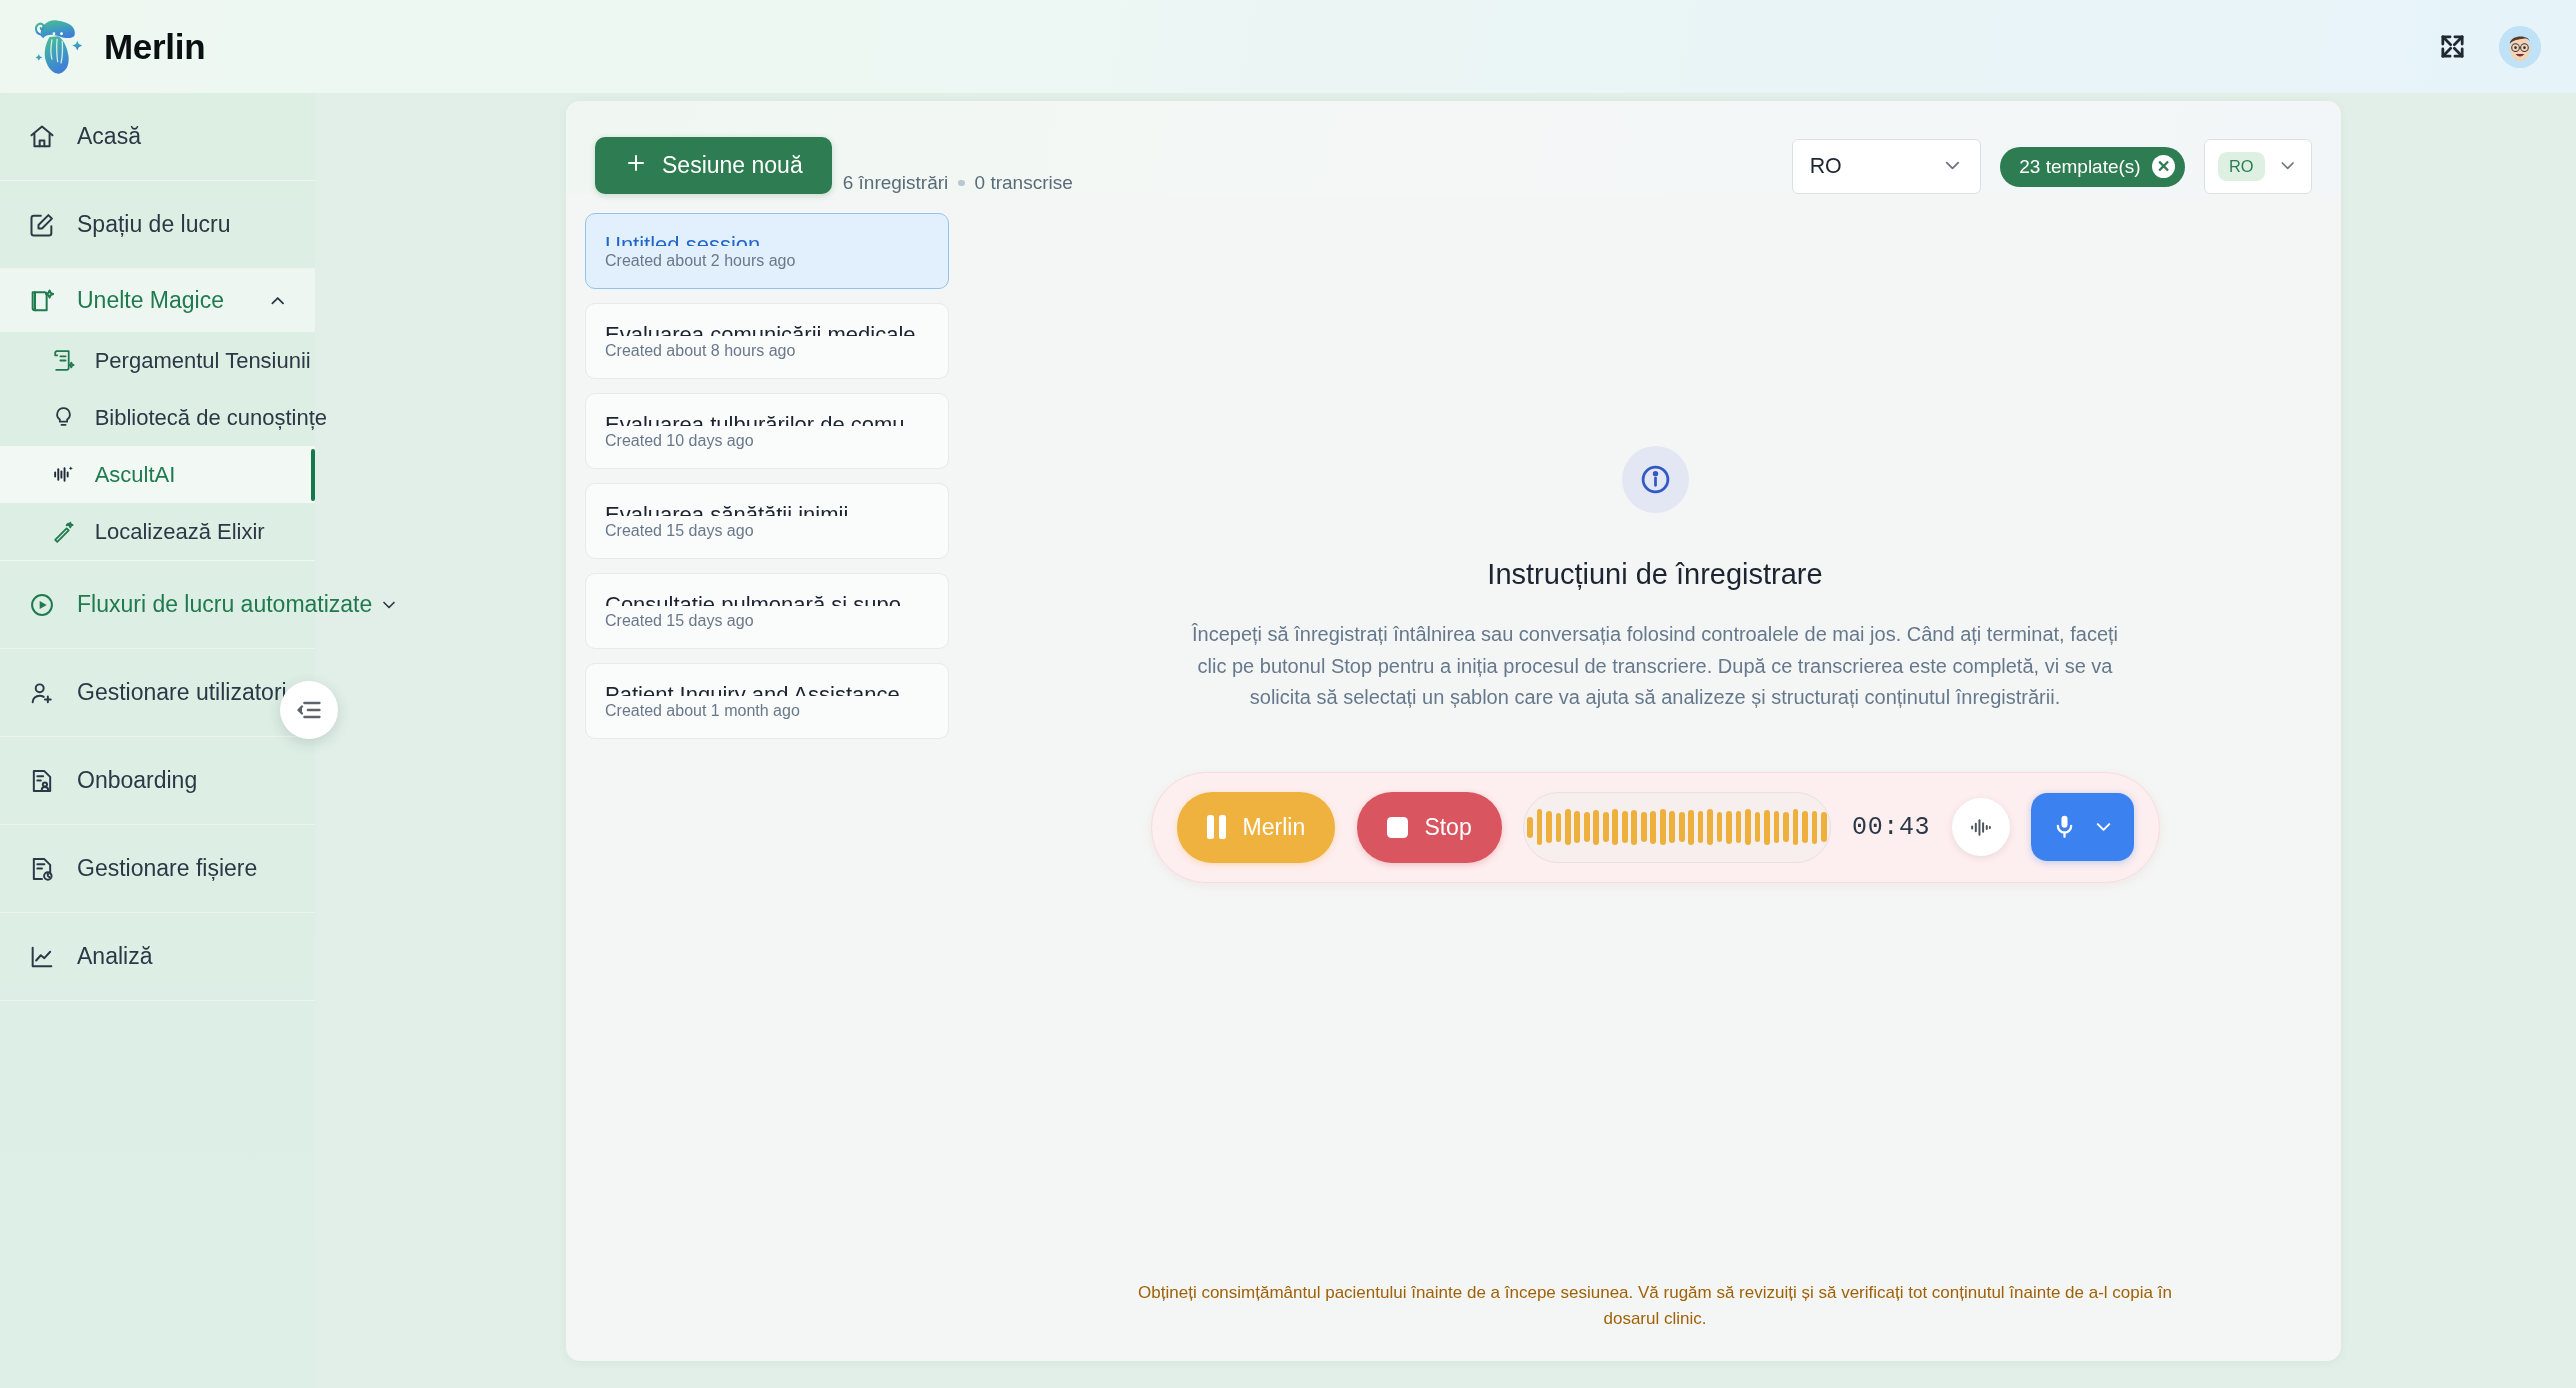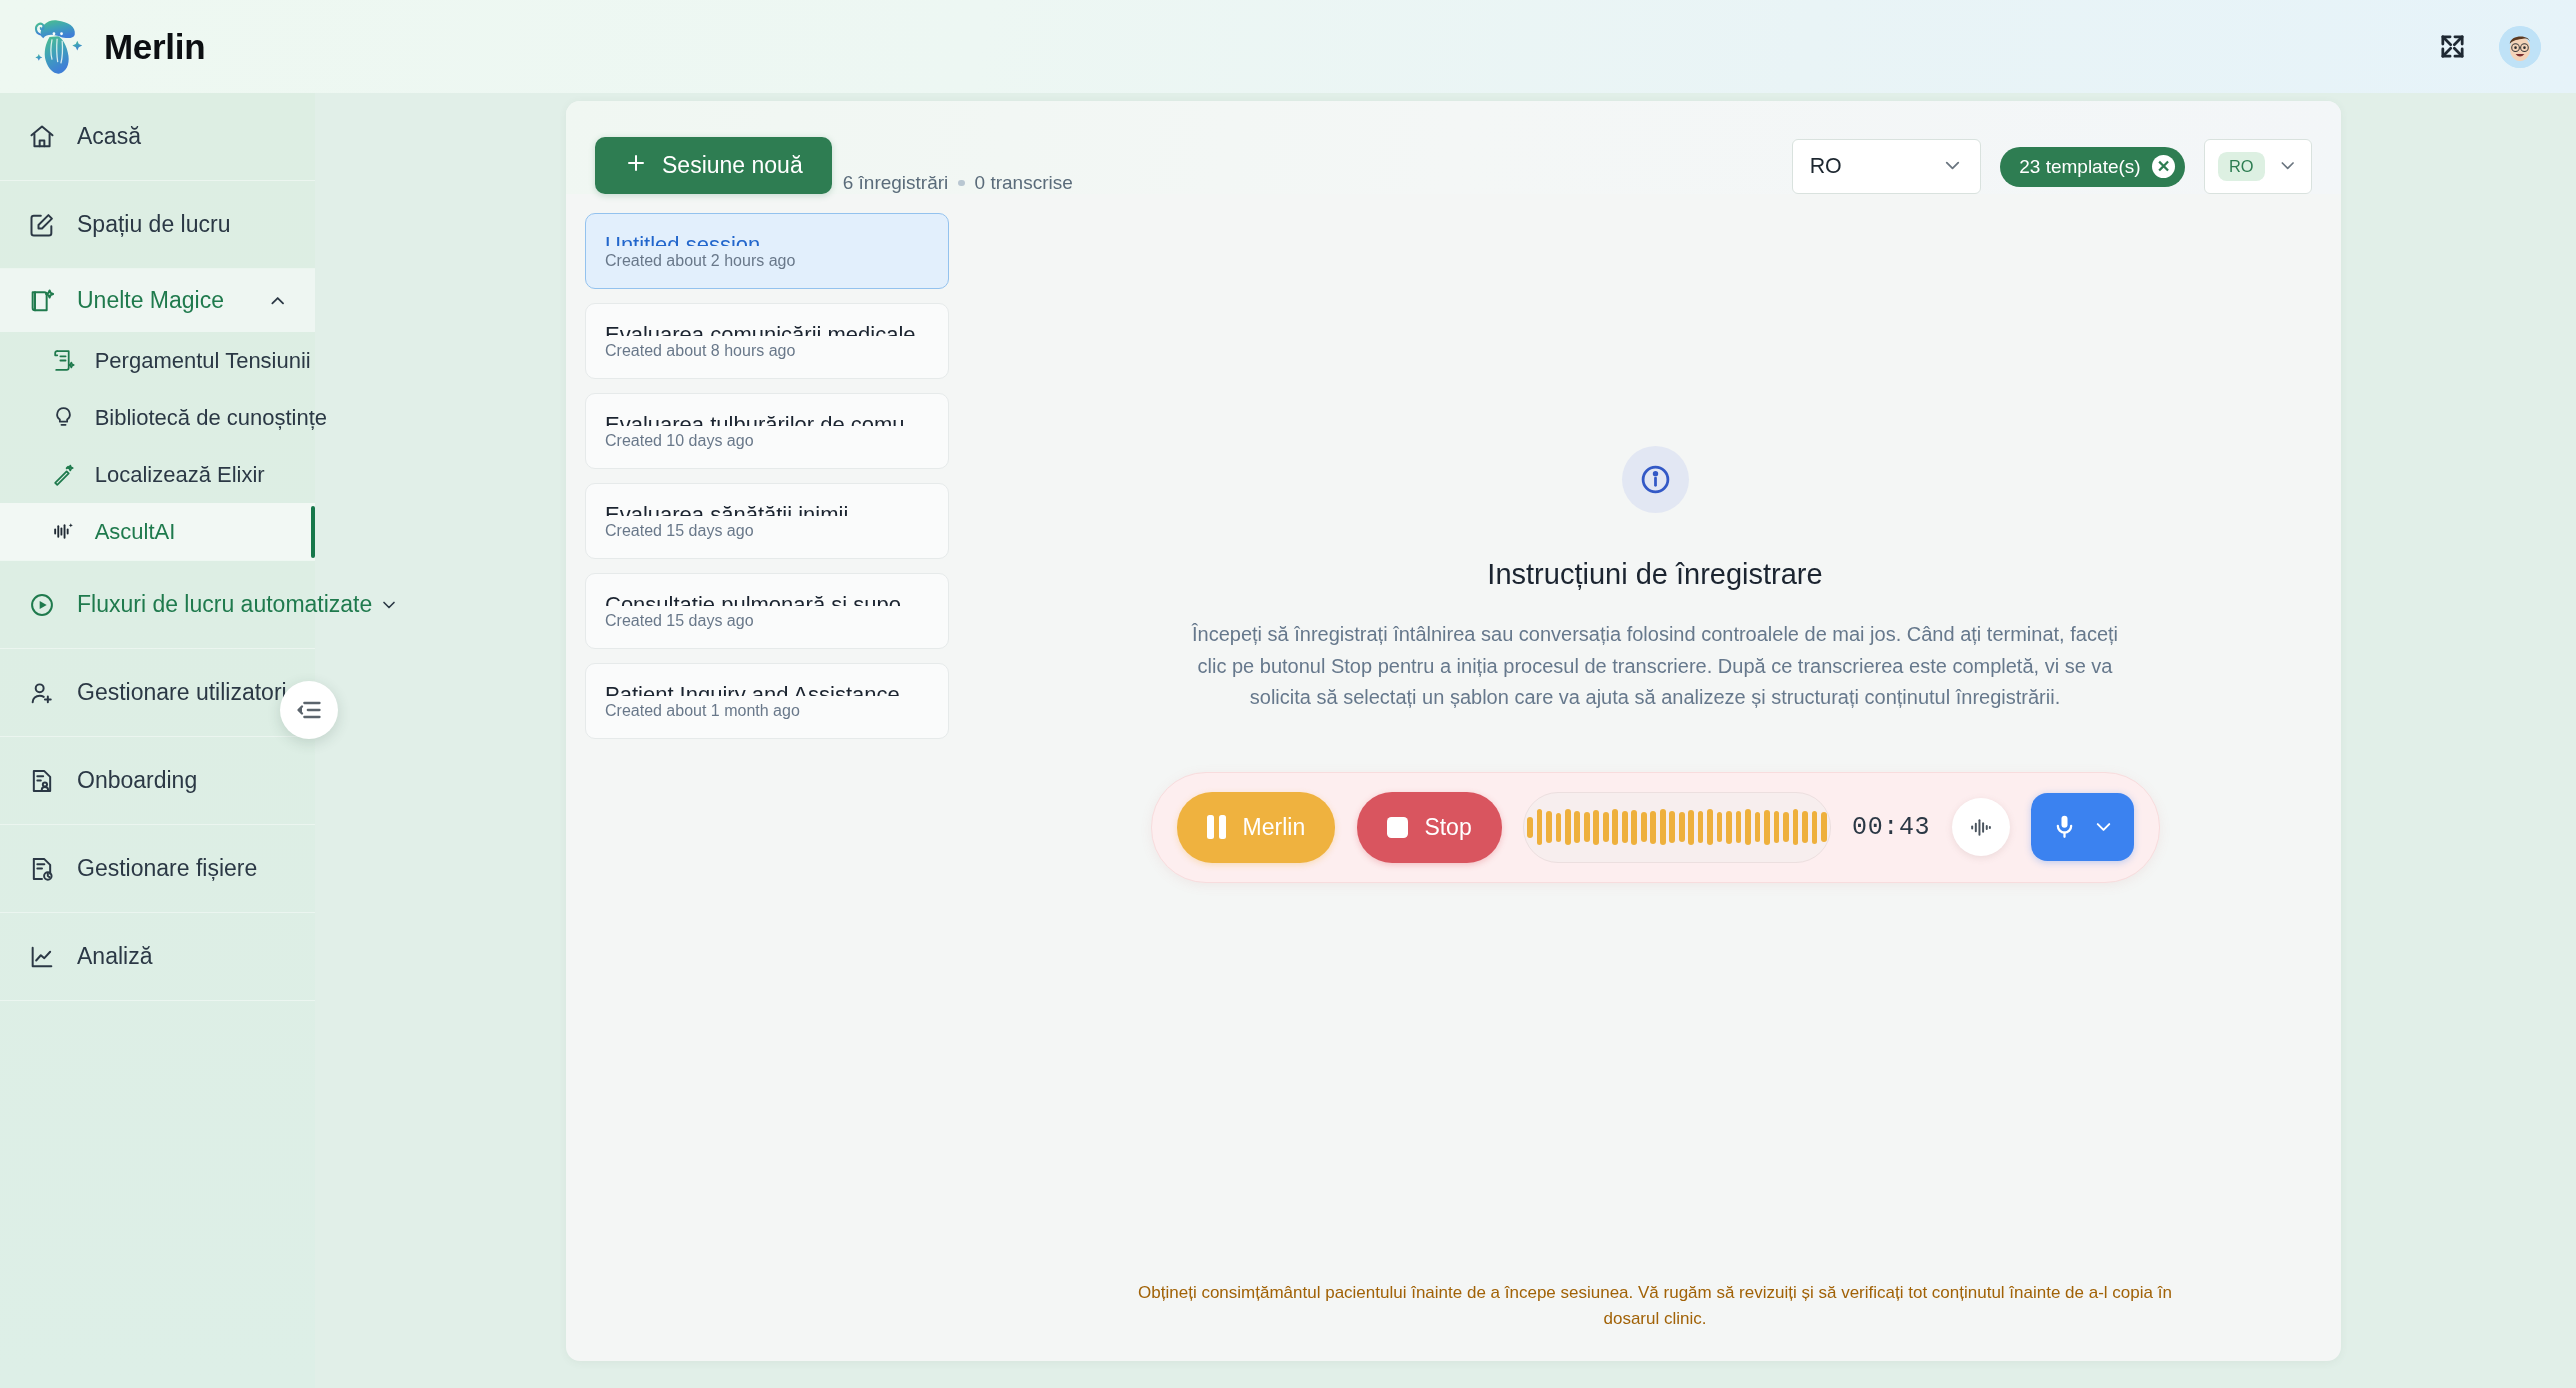--- a/index.html
+++ b/index.html
@@ -266,43 +266,43 @@
     <div class="nav-item sub">
       <span class="nav-ico">
         <svg width="25" height="25" viewBox="0 0 24 24" fill="none" stroke="#2b3845" stroke-width="1.7" stroke-linecap="round" stroke-linejoin="round">
             <path d="M12 3a6 6 0 0 0-3.5 10.9V16h7v-2.1A6 6 0 0 0 12 3z"></path>
             <path d="M10 19h4"></path>
           </svg>
       </span>
       <span class="nav-label">Bibliotecă de cunoștințe</span>
     </div>
 
-    <div class="nav-item sub">
-      <span class="nav-ico">
-        <svg width="25" height="25" viewBox="0 0 24 24" fill="none" stroke="#1f7a4d" stroke-width="1.7" stroke-linecap="round" stroke-linejoin="round">
-            <path d="M4 20l11-11 2 2L6 22z"></path>
-            <path d="M15 6l1.5-1.5"></path>
-            <path d="M18.5 3.5l.7 1.6 1.6.7-1.6.7-.7 1.6-.7-1.6-1.6-.7 1.6-.7z"></path>
-          </svg>
-      </span>
-      <span class="nav-label">Localizează Elixir</span>
-    </div>
-
     <div class="nav-item sub active-sub">
       <span class="nav-ico">
         <svg width="25" height="25" viewBox="0 0 24 24" fill="none" stroke="#1f2933" stroke-width="1.8" stroke-linecap="round">
             <line x1="4" y1="10" x2="4" y2="14"></line>
             <line x1="7" y1="7" x2="7" y2="17"></line>
             <line x1="10" y1="9" x2="10" y2="15"></line>
             <line x1="13" y1="6" x2="13" y2="18"></line>
             <line x1="16" y1="10" x2="16" y2="14"></line>
             <path d="M19 4l.6 1.4 1.4.6-1.4.6-.6 1.4-.6-1.4-1.4-.6 1.4-.6z" fill="#1f2933" stroke="none"></path>
           </svg>
       </span>
       <span class="nav-label green">AscultAI</span>
+    </div>
+
+    <div class="nav-item sub">
+      <span class="nav-ico">
+        <svg width="25" height="25" viewBox="0 0 24 24" fill="none" stroke="#1f7a4d" stroke-width="1.7" stroke-linecap="round" stroke-linejoin="round">
+            <path d="M4 20l11-11 2 2L6 22z"></path>
+            <path d="M15 6l1.5-1.5"></path>
+            <path d="M18.5 3.5l.7 1.6 1.6.7-1.6.7-.7 1.6-.7-1.6-1.6-.7 1.6-.7z"></path>
+          </svg>
+      </span>
+      <span class="nav-label">Localizează Elixir</span>
     </div>
 
     <div class="nav-sep"></div>
 
     <div class="nav-item">
       <span class="nav-ico">
         <svg width="28" height="28" viewBox="0 0 24 24" fill="none" stroke="#1f7a4d" stroke-width="1.7" stroke-linecap="round" stroke-linejoin="round">
             <circle cx="12" cy="12" r="8.5"></circle>
             <polygon points="10,8.5 16,12 10,15.5" fill="#1f7a4d" stroke="none"></polygon>
           </svg>

